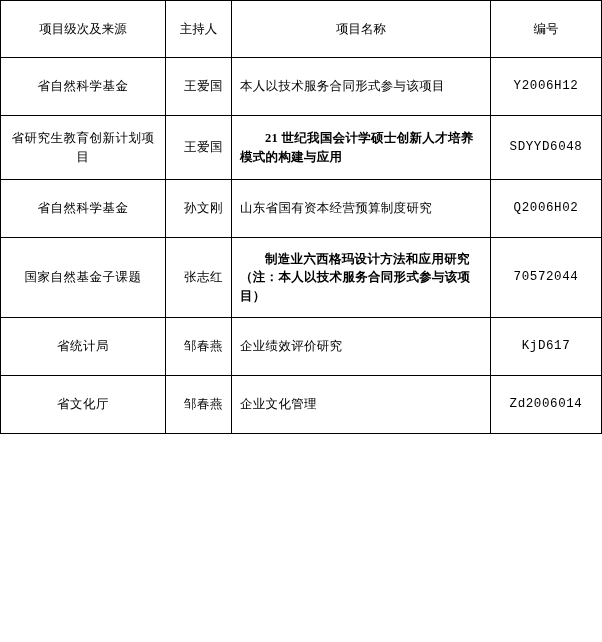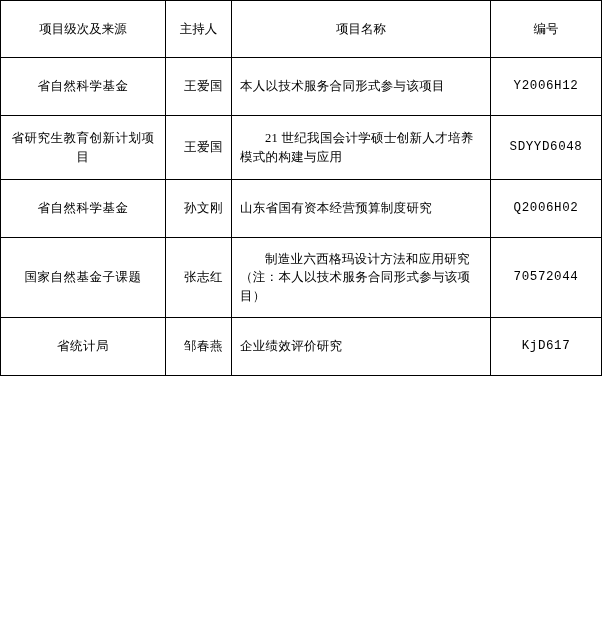--- a/index.html
+++ b/index.html
@@ -60,20 +60,21 @@
     letter-spacing: 0.3px;
   }
   .code {
     text-align: center;
     font-family: "Liberation Mono", "DejaVu Sans Mono", monospace;
     font-size: 12px;
     letter-spacing: 0.6px;
   }
   .indent2 {
     text-indent: 2em;
+    font-weight: bold;
   }
 </style>
 </head>
 <body>
 
 <div class="sheet">
   <table class="project-table">
     <colgroup>
       <col class="c0">
       <col class="c1">
@@ -119,15 +120,21 @@
         <td class="code">70572044</td>
       </tr>
 
       <tr style="height: 58px;">
         <td class="src">省统计局</td>
         <td class="person">邹春燕</td>
         <td class="title">企业绩效评价研究</td>
         <td class="code">KjD617</td>
       </tr>
 
+      <tr style="height: 58px;">
+        <td class="src">省文化厅</td>
+        <td class="person">邹春燕</td>
+        <td class="title">企业文化管理</td>
+        <td class="code">Zd2006014</td>
+      </tr>
     </tbody>
   </table>
 </div>
 
 </body></html>

